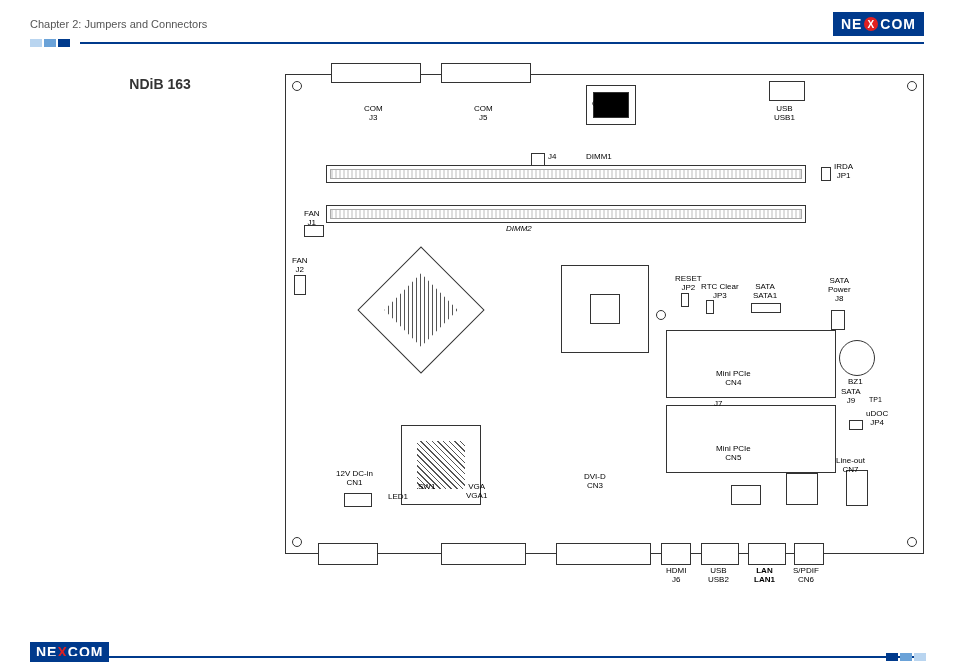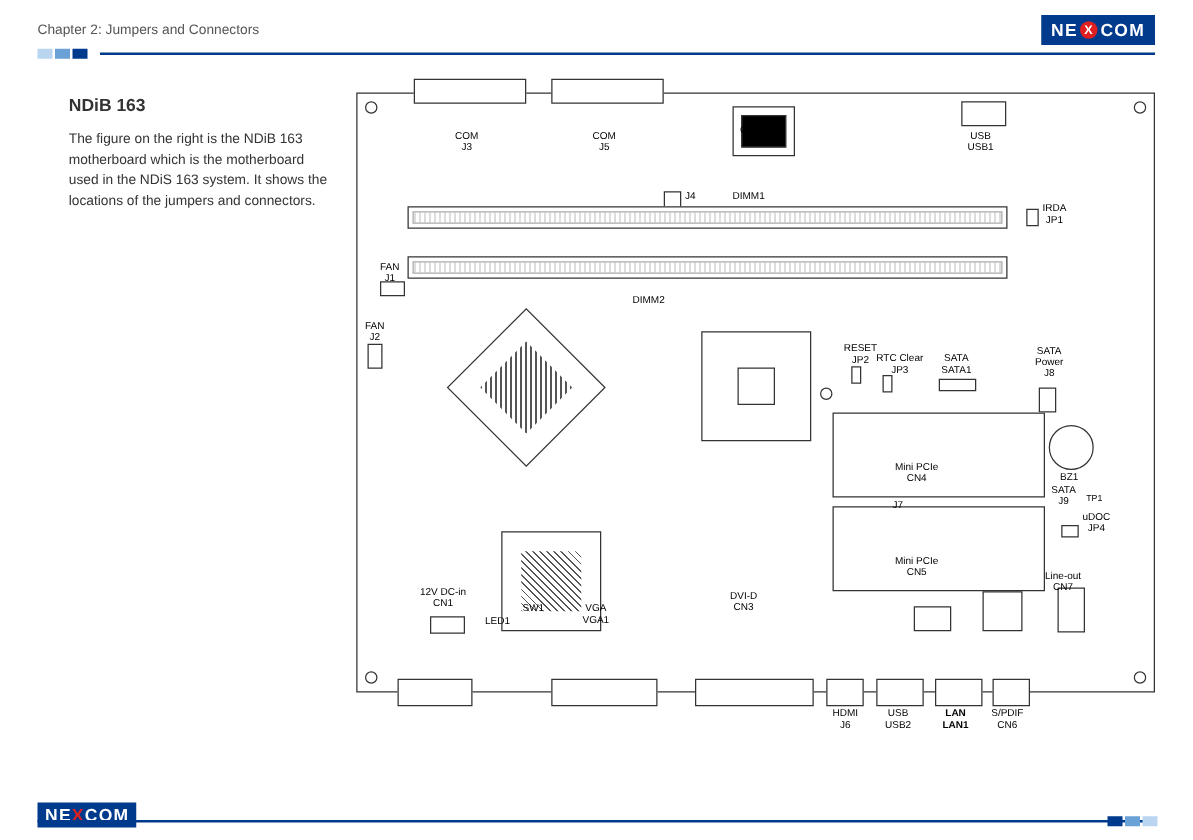--- a/index.html
+++ b/index.html
@@ -65,20 +65,21 @@
   }
   h1 {
     font-size: 22px;
     font-weight: 700;
     margin-bottom: 14px;
   }
   .left-col {
     width: 210px;
     font-size: 11px;
     line-height: 1.5;
+    text-align: center;
   }
   .left-col h2 {
     font-size: 14px;
     font-weight: 700;
     margin-bottom: 8px;
   }
   .board {
     flex: 1;
     position: relative;
     height: 480px;
@@ -201,21 +202,20 @@
     <span style="background:#6aa2d8"></span>
     <span style="background:#003a8c"></span>
   </div>
 </div>
 
 <div class="content">
   <div style="width:100%">
     <div style="display:flex; gap:20px;">
       <div class="left-col">
         <h2>NDiB 163</h2>
-        <p>The figure on the right is the NDiB 163 motherboard which is the motherboard used in the NDiS 163 system. It shows the locations of the jumpers and connectors.</p>
       </div>
 
       <div class="board">
 
         <div class="port-top" style="left:45px; width:90px;"></div>
         <div class="lbl" style="left:78px; top:30px; white-space:pre;">COM<br>J3</div>
 
         <div class="port-top" style="left:155px; width:90px;"></div>
         <div class="lbl" style="left:188px; top:30px; white-space:pre;">COM<br>J5</div>
 
@@ -230,21 +230,21 @@
         <div class="port-top" style="left:483px; width:36px; height:20px; top:6px; background:#fff; border:1px solid #333;"></div>
         <div class="lbl" style="left:488px; top:30px; white-space:pre;">USB<br>USB1</div>
 
         <div class="pinhdr" style="left:245px; top:78px; width:14px; height:14px;"></div>
         <div class="lbl" style="left:262px; top:78px;">J4</div>
 
         <div class="dimm" style="left:40px; top:90px; width:480px;"></div>
         <div class="lbl" style="left:300px; top:78px;text-align:right;">DIMM1</div>
 
         <div class="dimm" style="left:40px; top:130px; width:480px;"></div>
-        <div class="lbl" style="left:220px; top:161px;">DIMM2</div>
+        <div class="lbl" style="left:220px; top:150px;font-style:italic;">DIMM2</div>
 
         <div class="pinhdr" style="left:535px; top:92px; width:10px; height:14px;"></div>
         <div class="lbl" style="left:548px; top:88px; white-space:pre;">IRDA<br>JP1</div>
 
         <div class="pinhdr" style="left:18px; top:150px; width:20px; height:12px;"></div>
         <div class="lbl" style="left:18px; top:135px; white-space:pre;">FAN<br>J1</div>
 
         <div class="pinhdr" style="left:8px; top:200px; width:12px; height:20px;"></div>
         <div class="lbl" style="left:6px; top:182px; white-space:pre;">FAN<br>J2</div>
 

